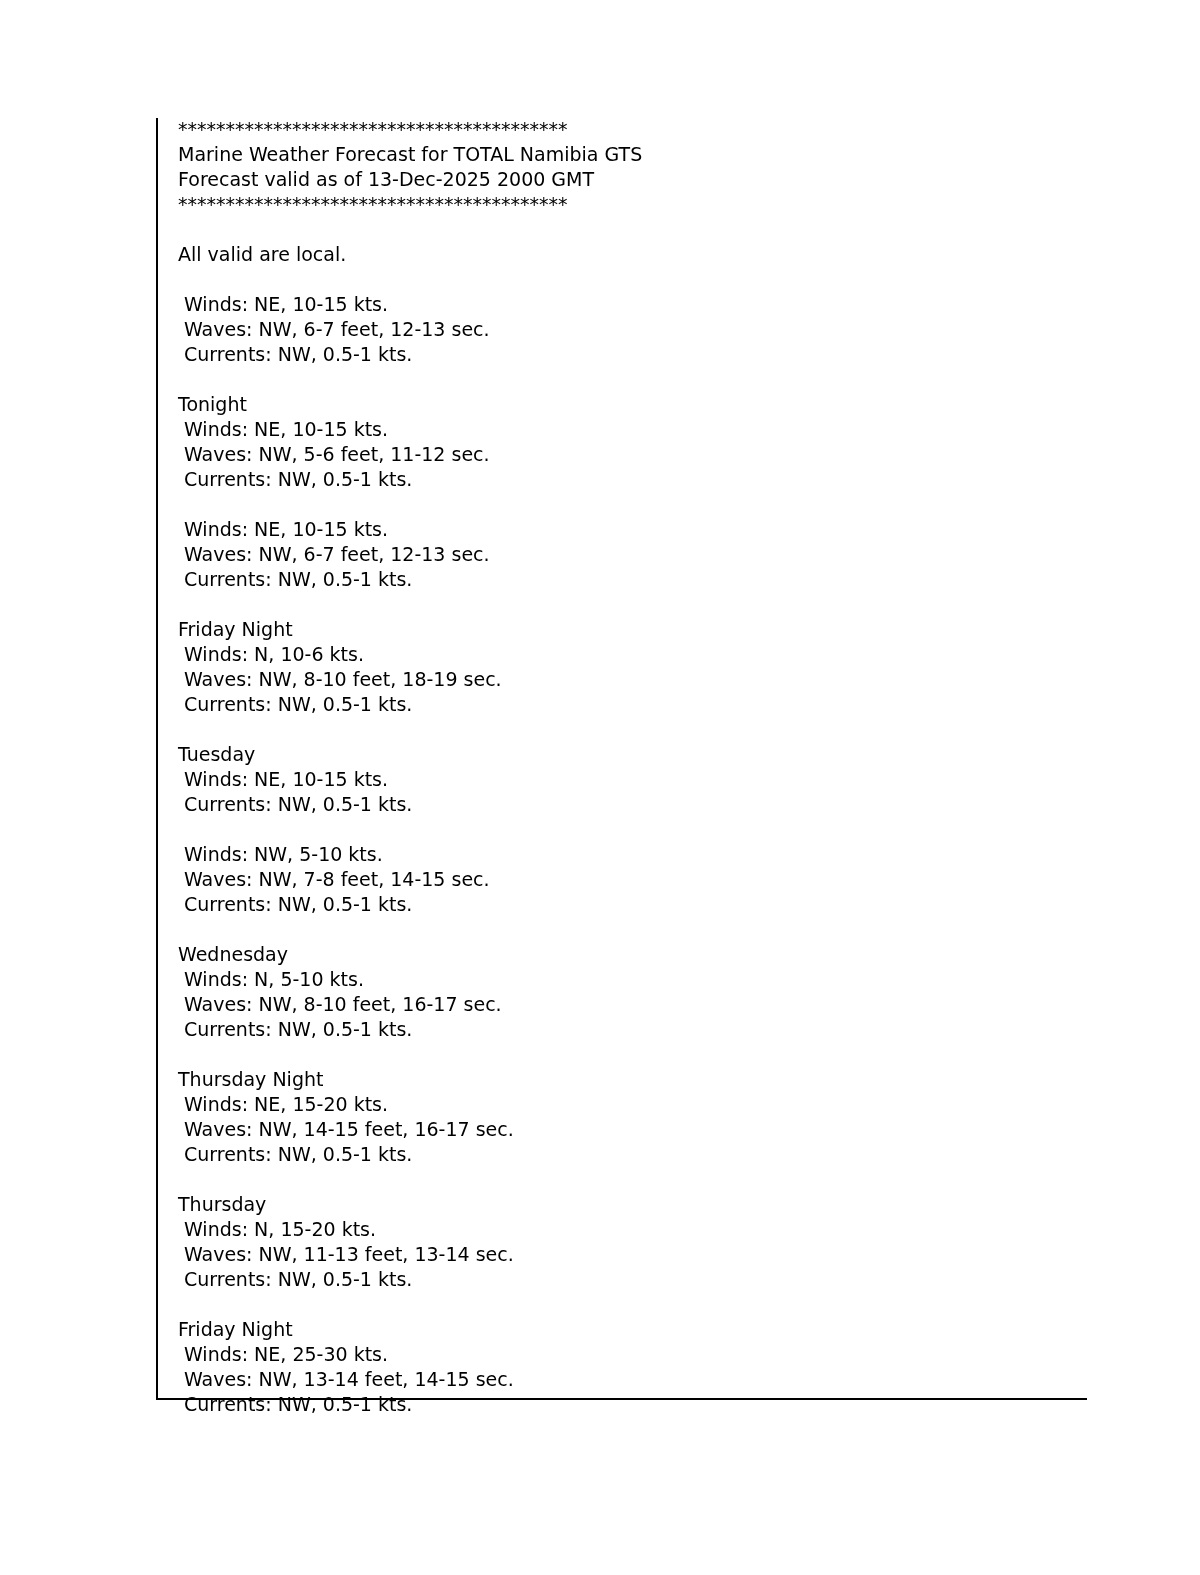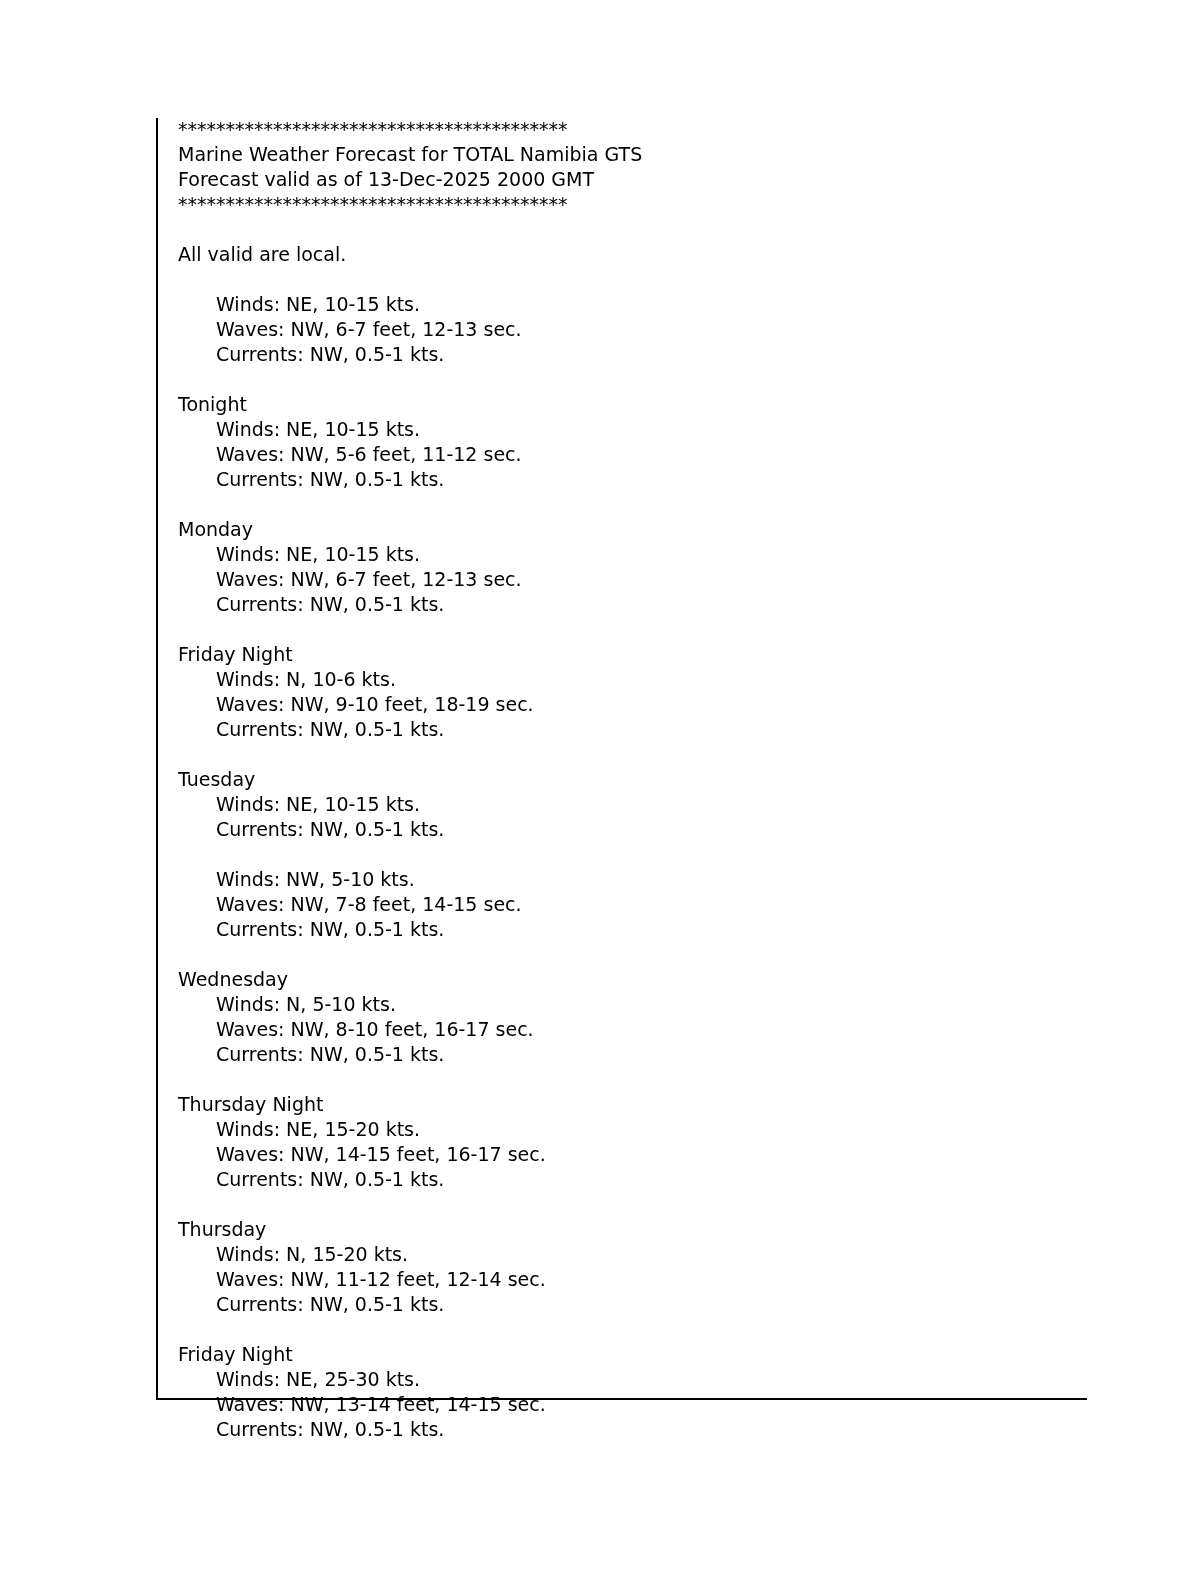--- a/index.html
+++ b/index.html
@@ -32,21 +32,20 @@
     top: 117px;
     font-size: 19px;
     line-height: 25px;
   }
   .line {
     white-space: pre;
     height: 25px;
   }
   .detail {
     padding-left: 6px;
-    margin-left: 32px;
   }
   .spacer {
     height: 25px;
   }
   .period {
     margin-bottom: 25px;
   }
 </style>
 </head>
 <body>
@@ -69,30 +68,29 @@
   </section>
 
   <section class="period">
     <div class="line heading">Tonight</div>
     <div class="line detail"><span>Winds:</span> <span>NE, 10-15 kts.</span></div>
     <div class="line detail"><span>Waves:</span> <span>NW, 5-6 feet, 11-12 sec.</span></div>
     <div class="line detail"><span>Currents:</span> <span>NW, 0.5-1 kts.</span></div>
   </section>
 
   <section class="period">
-    <div class="line heading">Monday</div>
     <div class="line detail"><span>Winds:</span> <span>NE, 10-15 kts.</span></div>
     <div class="line detail"><span>Waves:</span> <span>NW, 6-7 feet, 12-13 sec.</span></div>
     <div class="line detail"><span>Currents:</span> <span>NW, 0.5-1 kts.</span></div>
   </section>
 
   <section class="period">
     <div class="line heading">Friday Night</div>
     <div class="line detail"><span>Winds:</span> <span>N, 10-6 kts.</span></div>
-    <div class="line detail"><span>Waves:</span> <span>NW, 9-10 feet, 18-19 sec.</span></div>
+    <div class="line detail"><span>Waves:</span> <span>NW, 8-10 feet, 18-19 sec.</span></div>
     <div class="line detail"><span>Currents:</span> <span>NW, 0.5-1 kts.</span></div>
   </section>
 
   <section class="period">
     <div class="line heading">Tuesday</div>
     <div class="line detail"><span>Winds:</span> <span>NE, 10-15 kts.</span></div>
     <div class="line detail"><span>Currents:</span> <span>NW, 0.5-1 kts.</span></div>
   </section>
 
   <section class="period">
@@ -111,21 +109,21 @@
   <section class="period">
     <div class="line heading">Thursday Night</div>
     <div class="line detail"><span>Winds:</span> <span>NE, 15-20 kts.</span></div>
     <div class="line detail"><span>Waves:</span> <span>NW, 14-15 feet, 16-17 sec.</span></div>
     <div class="line detail"><span>Currents:</span> <span>NW, 0.5-1 kts.</span></div>
   </section>
 
   <section class="period">
     <div class="line heading">Thursday</div>
     <div class="line detail"><span>Winds:</span> <span>N, 15-20 kts.</span></div>
-    <div class="line detail"><span>Waves:</span> <span>NW, 11-12 feet, 12-14 sec.</span></div>
+    <div class="line detail"><span>Waves:</span> <span>NW, 11-13 feet, 13-14 sec.</span></div>
     <div class="line detail"><span>Currents:</span> <span>NW, 0.5-1 kts.</span></div>
   </section>
 
   <section class="period">
     <div class="line heading">Friday Night</div>
     <div class="line detail"><span>Winds:</span> <span>NE, 25-30 kts.</span></div>
     <div class="line detail"><span>Waves:</span> <span>NW, 13-14 feet, 14-15 sec.</span></div>
     <div class="line detail"><span>Currents:</span> <span>NW, 0.5-1 kts.</span></div>
   </section>
 </div>

